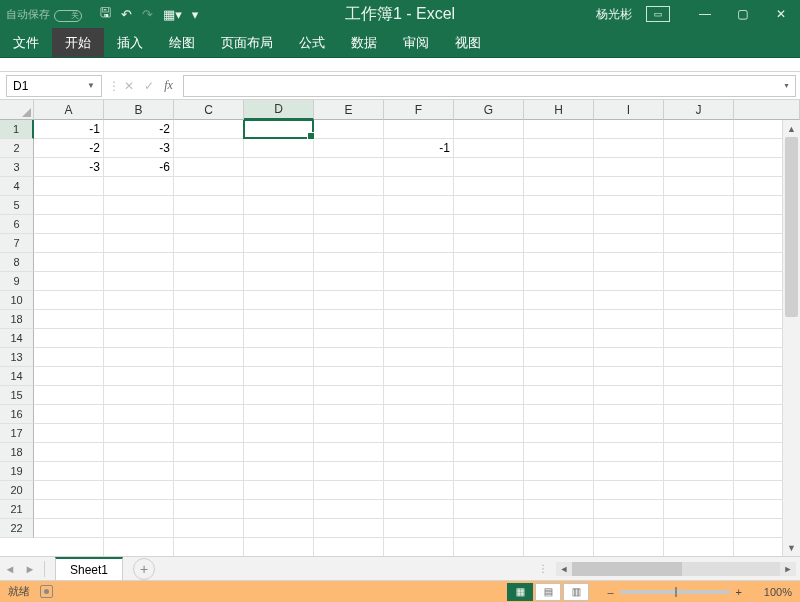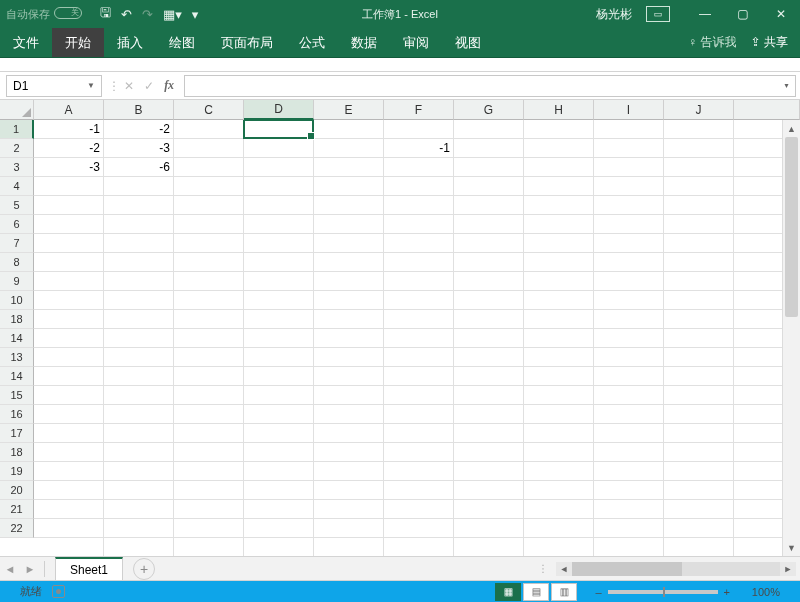--- a/index.html
+++ b/index.html
@@ -1,25 +1,25 @@
 <!DOCTYPE html>
 <html><head>
 <meta charset="utf-8">
 <style>
 * { margin:0; padding:0; box-sizing:border-box; font-family:"Microsoft YaHei","Segoe UI",sans-serif; user-select:none; }
 body { width:800px; height:602px; overflow:hidden; background:#fff; display:flex; flex-direction:column; }
 
 
 .titlebar { height:28px; background:#1a704b; display:flex; align-items:center; color:#cde5d8; font-size:11px; position:relative; }
-.titlebar .autosave { margin-left:6px; color:#9bc4ae; display:flex; align-items:flex-start; gap:4px; }
+.titlebar .autosave { margin-left:6px; color:#9bc4ae; display:flex; align-items:flex-end; gap:4px; }
 .autosave-toggle { width:28px; height:12px; border:1px solid #9bc4ae; border-radius:6px; display:flex; align-items:center; justify-content:flex-end; padding:0 2px; font-size:8px; }
 .qat { display:flex; align-items:center; gap:2px; margin-left:14px; }
 .qat .ico, .qat .sep { color:#e8f3ed; font-size:13px; padding:2px 4px; display:flex; align-items:center; }
 .qat .ico.dim { color:#6fa089; }
-.title-center { position:absolute; left:50%; transform:translateX(-50%); color:#e8f3ed; font-size:11px; }
+.title-center { position:absolute; left:50%; transform:translateX(-50%); color:#e8f3ed; font-size:16px; }
 .title-right { margin-left:auto; display:flex; align-items:center; color:#e8f3ed; font-size:12px; }
 .username { margin-right:14px; }
 .winbox { width:24px; height:16px; border:1px solid #cde5d8; margin-right:16px; display:flex; align-items:center; justify-content:center; font-size:9px; }
 .wctl { width:38px; height:28px; display:flex; align-items:center; justify-content:center; font-size:12px; }
 
 
 .ribbon { height:30px; background:#1a704b; display:flex; align-items:stretch; color:#fff; font-size:13px; border-bottom:1px solid #125a3a; }
 .tab { padding:0 13px; display:flex; align-items:center; }
 .tab.active { background:#404040; }
 .tab.file { }
@@ -29,21 +29,21 @@
 
 
 .ribbon-body { height:14px; background:#fff; border-bottom:1px solid #d4d4d4; }
 
 
 .fbar { height:28px; display:flex; align-items:center; border-bottom:1px solid #d4d4d4; font-size:12px; background:#fff; }
 .namebox { width:96px; height:22px; margin:0 6px; border:1px solid #c8c8c8; display:flex; align-items:center; padding:0 6px; justify-content:space-between; background:#fff; }
 .namebox .dd { font-size:8px; color:#666; }
 .fbar .divider { width:6px; text-align:center; color:#b8b8b8; }
 .fbar .fbtns { display:flex; align-items:center; gap:10px; padding:0 10px; color:#bdbdbd; }
-.fbar .fbtns .fx { font-style:italic; font-size:12px; color:#6a6a6a; font-family:serif;font-weight:bold;}
+.fbar .fbtns .fx { font-style:italic; font-size:12px; color:#6a6a6a; font-family:serif;}
 .fbar .finput { flex:1; height:22px; border:1px solid #c8c8c8; border-right:none; margin-right:0; }
 .fbar .fdd { width:18px; height:22px; border:1px solid #c8c8c8; border-left:none; display:flex; align-items:center; justify-content:center; font-size:8px; color:#666; margin-right:4px;}
 
 
 .gridwrap { flex:1; display:flex; flex-direction:column; overflow:hidden; background:#fff; }
 .colhdr-row { display:flex; height:20px; font-size:12px; }
 .corner { width:34px; border-right:1px solid #cfcfcf; border-bottom:1px solid #b7b7b7; background:#eef1f0; position:relative; }
 .corner::after { content:""; position:absolute; right:2px; bottom:2px; width:0; height:0; border-left:9px solid transparent; border-bottom:9px solid #b0b0b0;}
 .colhdr { width:70px; border-right:1px solid #cfcfcf; border-bottom:1px solid #b7b7b7; background:#eef1f0; display:flex; align-items:center; justify-content:center; color:#333; }
 .colhdr.sel { background:#d9e7de; border-bottom:2px solid #1a704b; }
@@ -72,21 +72,21 @@
 .sheettabs .divider2 { width:1px; height:16px; background:#cfcfcf; margin:0 4px;}
 .sheettabs .stab { padding:0 14px; height:24px; line-height:23px; background:#fff; border:1px solid #cfcfcf; border-top:2px solid #1a704b; border-bottom:none; margin-left:6px;}
 .sheettabs .add { width:22px; height:22px; border:1px solid #cfcfcf; border-radius:50%; display:flex; align-items:center; justify-content:center; color:#8a8a8a; margin-left:10px; font-size:14px;}
 .sheettabs .hscroll { flex:1; display:flex; align-items:center; justify-content:flex-end; padding-right:4px; gap:2px;}
 .sheettabs .hbar { width:240px; height:14px; background:#e8e8e8; display:flex; align-items:center;}
 .sheettabs .hbar .ar { width:16px; text-align:center; font-size:9px; color:#666;}
 .sheettabs .hbar .trk { flex:1; background:#dedede; height:14px; position:relative;}
 .sheettabs .hbar .trk .th { position:absolute; left:0; top:0; bottom:0; width:110px; background:#c8c8c8;}
 
 
-.status { height:22px; background:#0ea5e9; border-top:1px solid #d4d4d4; display:flex; align-items:center; font-size:11px; color:#4a4a4a; padding:0 20px; gap:10px;}
+.status { height:22px; background:#fdba74; border-top:1px solid #d4d4d4; display:flex; align-items:center; font-size:11px; color:#4a4a4a; padding:0 8px; gap:10px;}
 .status .views { margin-left:auto; display:flex; gap:2px;}
 .status .vbtn { width:26px; height:18px; border:1px solid #c4c4c4; display:flex; align-items:center; justify-content:center; font-size:10px; color:#666; background:#fff;}
 .status .vbtn.active{ background:#1a704b; color:#fff; border-color:#1a704b;}
 .status .zoom { display:flex; align-items:center; gap:6px; margin-left:8px;}
 .status .slider { width:110px; height:4px; background:#c8c8c8; position:relative;}
 .status .slider::before { content:""; position:absolute; left:50%; top:-3px; width:2px; height:10px; background:#888;}
 .status .pct { width:44px; text-align:right;}
 .recico { width:13px; height:13px; border:1px solid #8a8a8a; border-radius:2px; display:flex; align-items:center; justify-content:center;}
 .recico::after{ content:""; width:5px; height:5px; background:#8a8a8a; border-radius:50%;}
 </style>
@@ -122,24 +122,20 @@
 <div class="ribbon" id="ribbon">
     <div class="tab file">文件</div>
     <div class="tab active">开始</div>
     <div class="tab">插入</div>
     <div class="tab">绘图</div>
     <div class="tab">页面布局</div>
     <div class="tab">公式</div>
     <div class="tab">数据</div>
     <div class="tab">审阅</div>
     <div class="tab">视图</div>
-    <div class="ribbon-right">
-      <span class="tellme">♀ 告诉我</span>
-      <span class="share">⇪ 共享</span>
-    </div>
   </div>
 <div class="ribbon-body"></div>
 
 <div class="fbar">
   <div class="namebox">
     <span>D1</span>
     <span class="dd">▼</span>
   </div>
   <span class="divider">⋮</span>
   <div class="fbtns">

